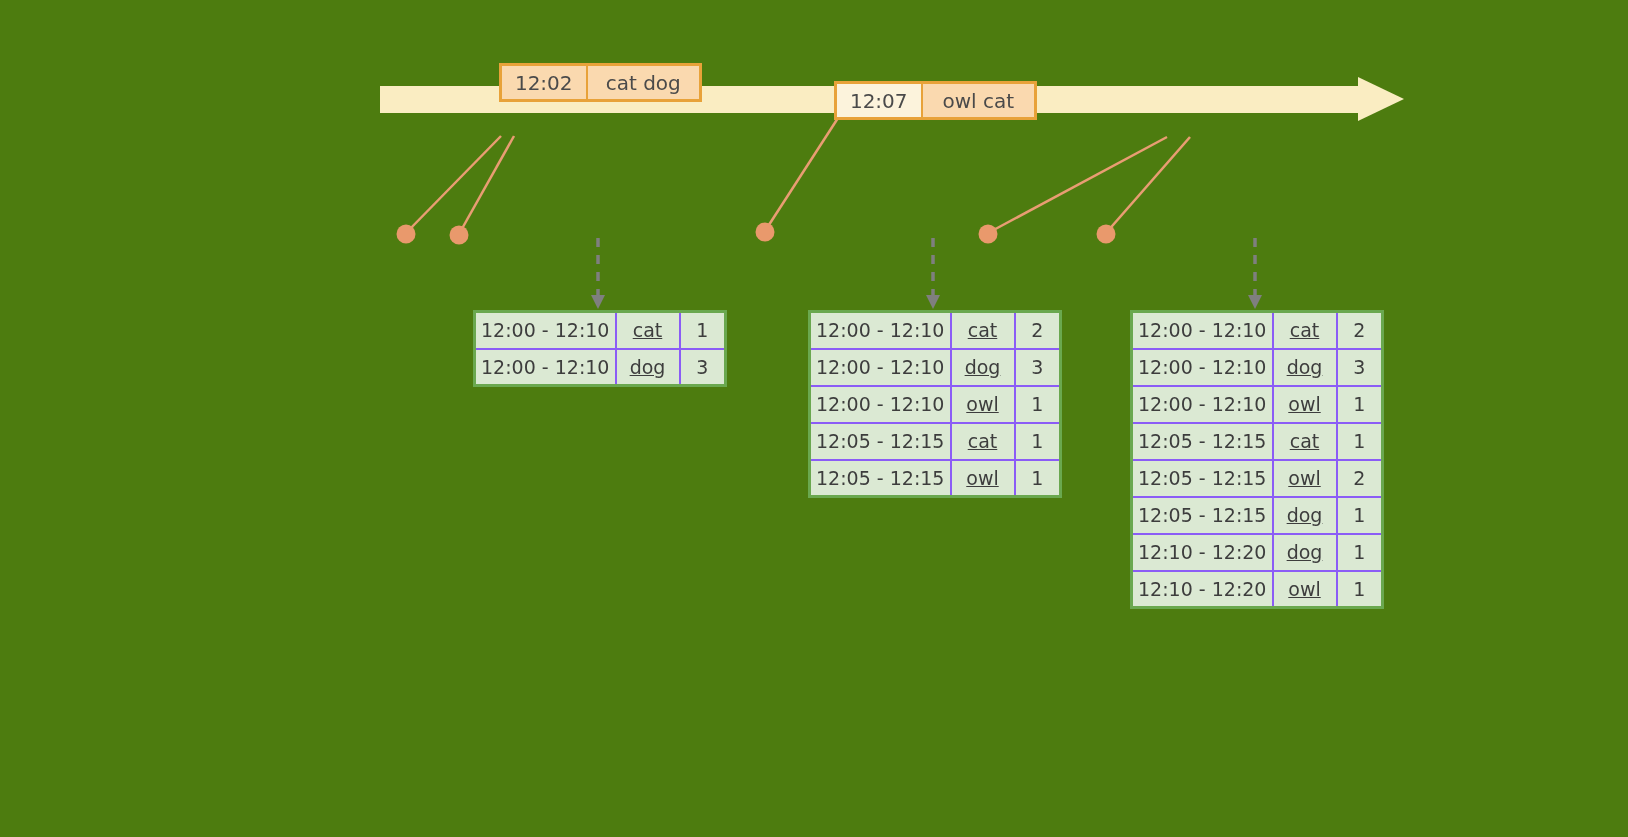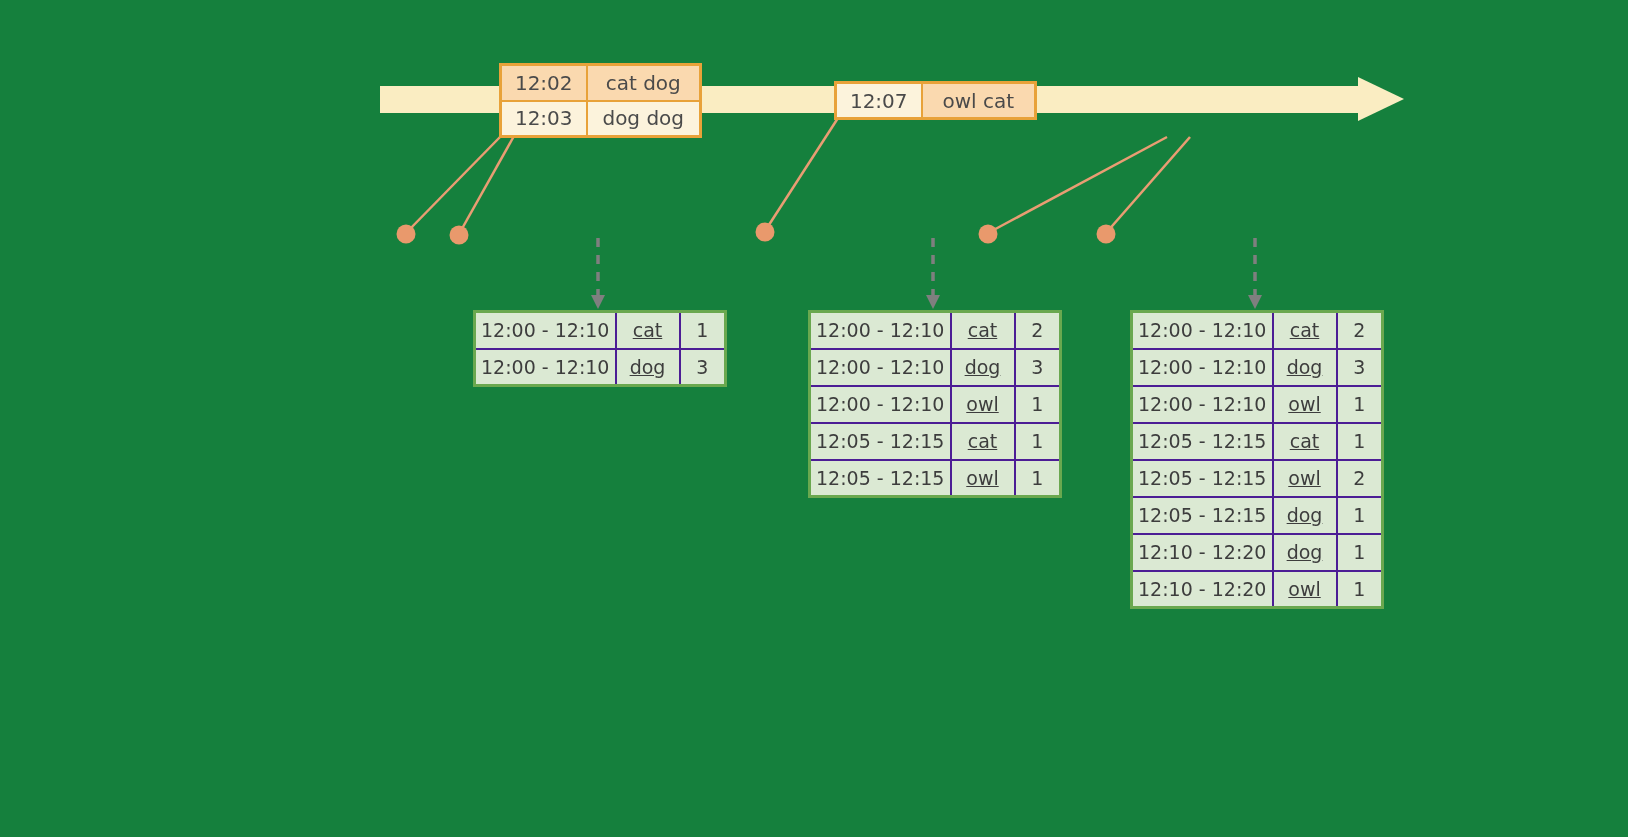--- a/index.html
+++ b/index.html
@@ -1,21 +1,21 @@
 <!DOCTYPE html>
 <html><head>
 <meta charset="utf-8">
 <style>
   * { box-sizing: border-box; }
   html, body { margin: 0; padding: 0; background: #000; }
   .canvas {
     position: relative;
     width: 1628px;
     height: 837px;
-    background: #15803d;
+    background: #4d7c0f;
     overflow: hidden;
     font-family: "DejaVu Sans", "Liberation Sans", sans-serif;
   }
 
   
   .timeline-band {
     position: absolute;
     left: 380px; top: 86px;
     width: 980px; height: 27px;
     background: #FAEDC2;
@@ -60,21 +60,21 @@
 
   
   .result-table {
     position: absolute;
     border-collapse: collapse;
     font-size: 19px;
     color: #3d3d3d;
     border: 3px solid #6AA84F;
   }
   .result-table td {
-    border: 2px solid #4c1d95;
+    border: 2px solid #8b5cf6;
     background: #DBE9D3;
     text-align: center;
     padding: 0;
     height: 37px;
   }
   .result-table td.win  { width: 141px; }
   .result-table td.word { width: 64px; text-decoration: underline; }
   .result-table td.cnt  { width: 46px; }
 </style>
 </head>
@@ -111,24 +111,20 @@
       <polygon points="1248,295 1262,295 1255,309" fill="#7F7F7F"></polygon>
     </g>
   </svg>
 
   <table class="event-table" style="left:499px; top:63px;">
     <tbody>
         <tr>
       <td class="time peach">12:02</td>
       <td class="words peach">cat dog</td>
     </tr>
-    <tr>
-      <td class="time cream">12:03</td>
-      <td class="words cream">dog dog</td>
-    </tr>
   </tbody>
     </table>
 
   <table class="event-table" style="left:834px; top:81px;">
     <tbody>
         <tr>
       <td class="time cream">12:07</td>
       <td class="words peach">owl cat</td>
     </tr>
   </tbody>

